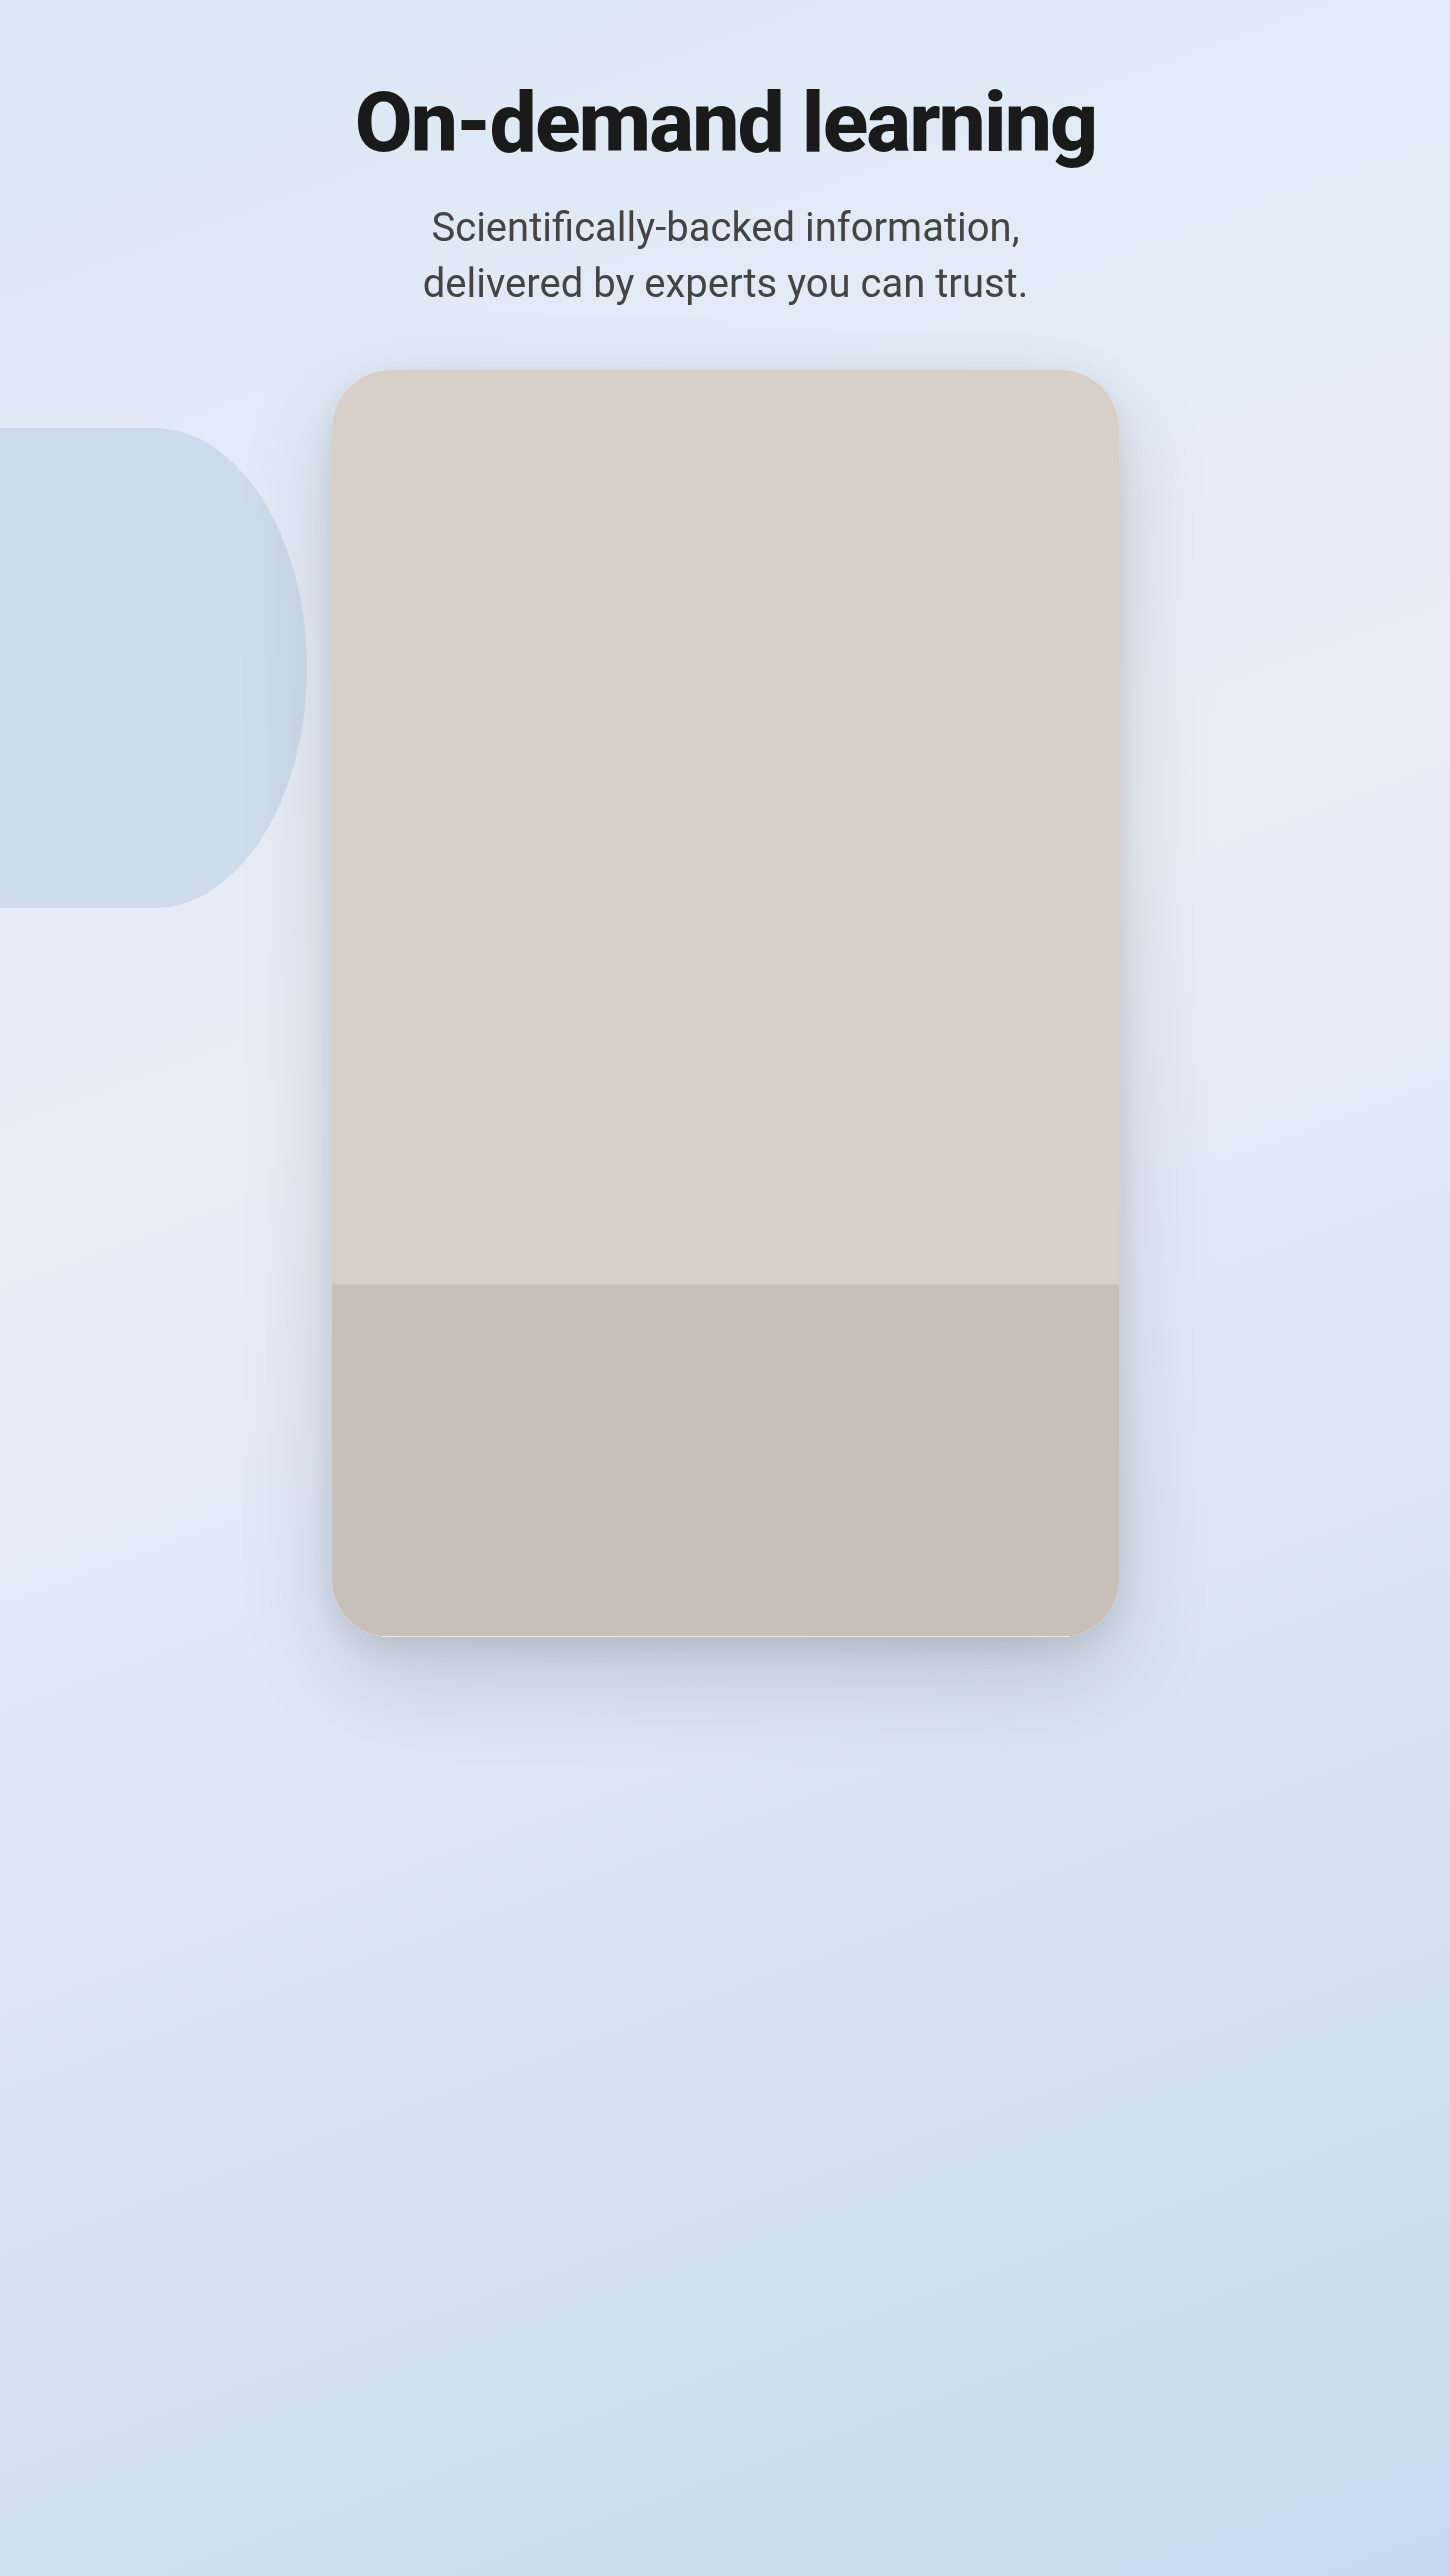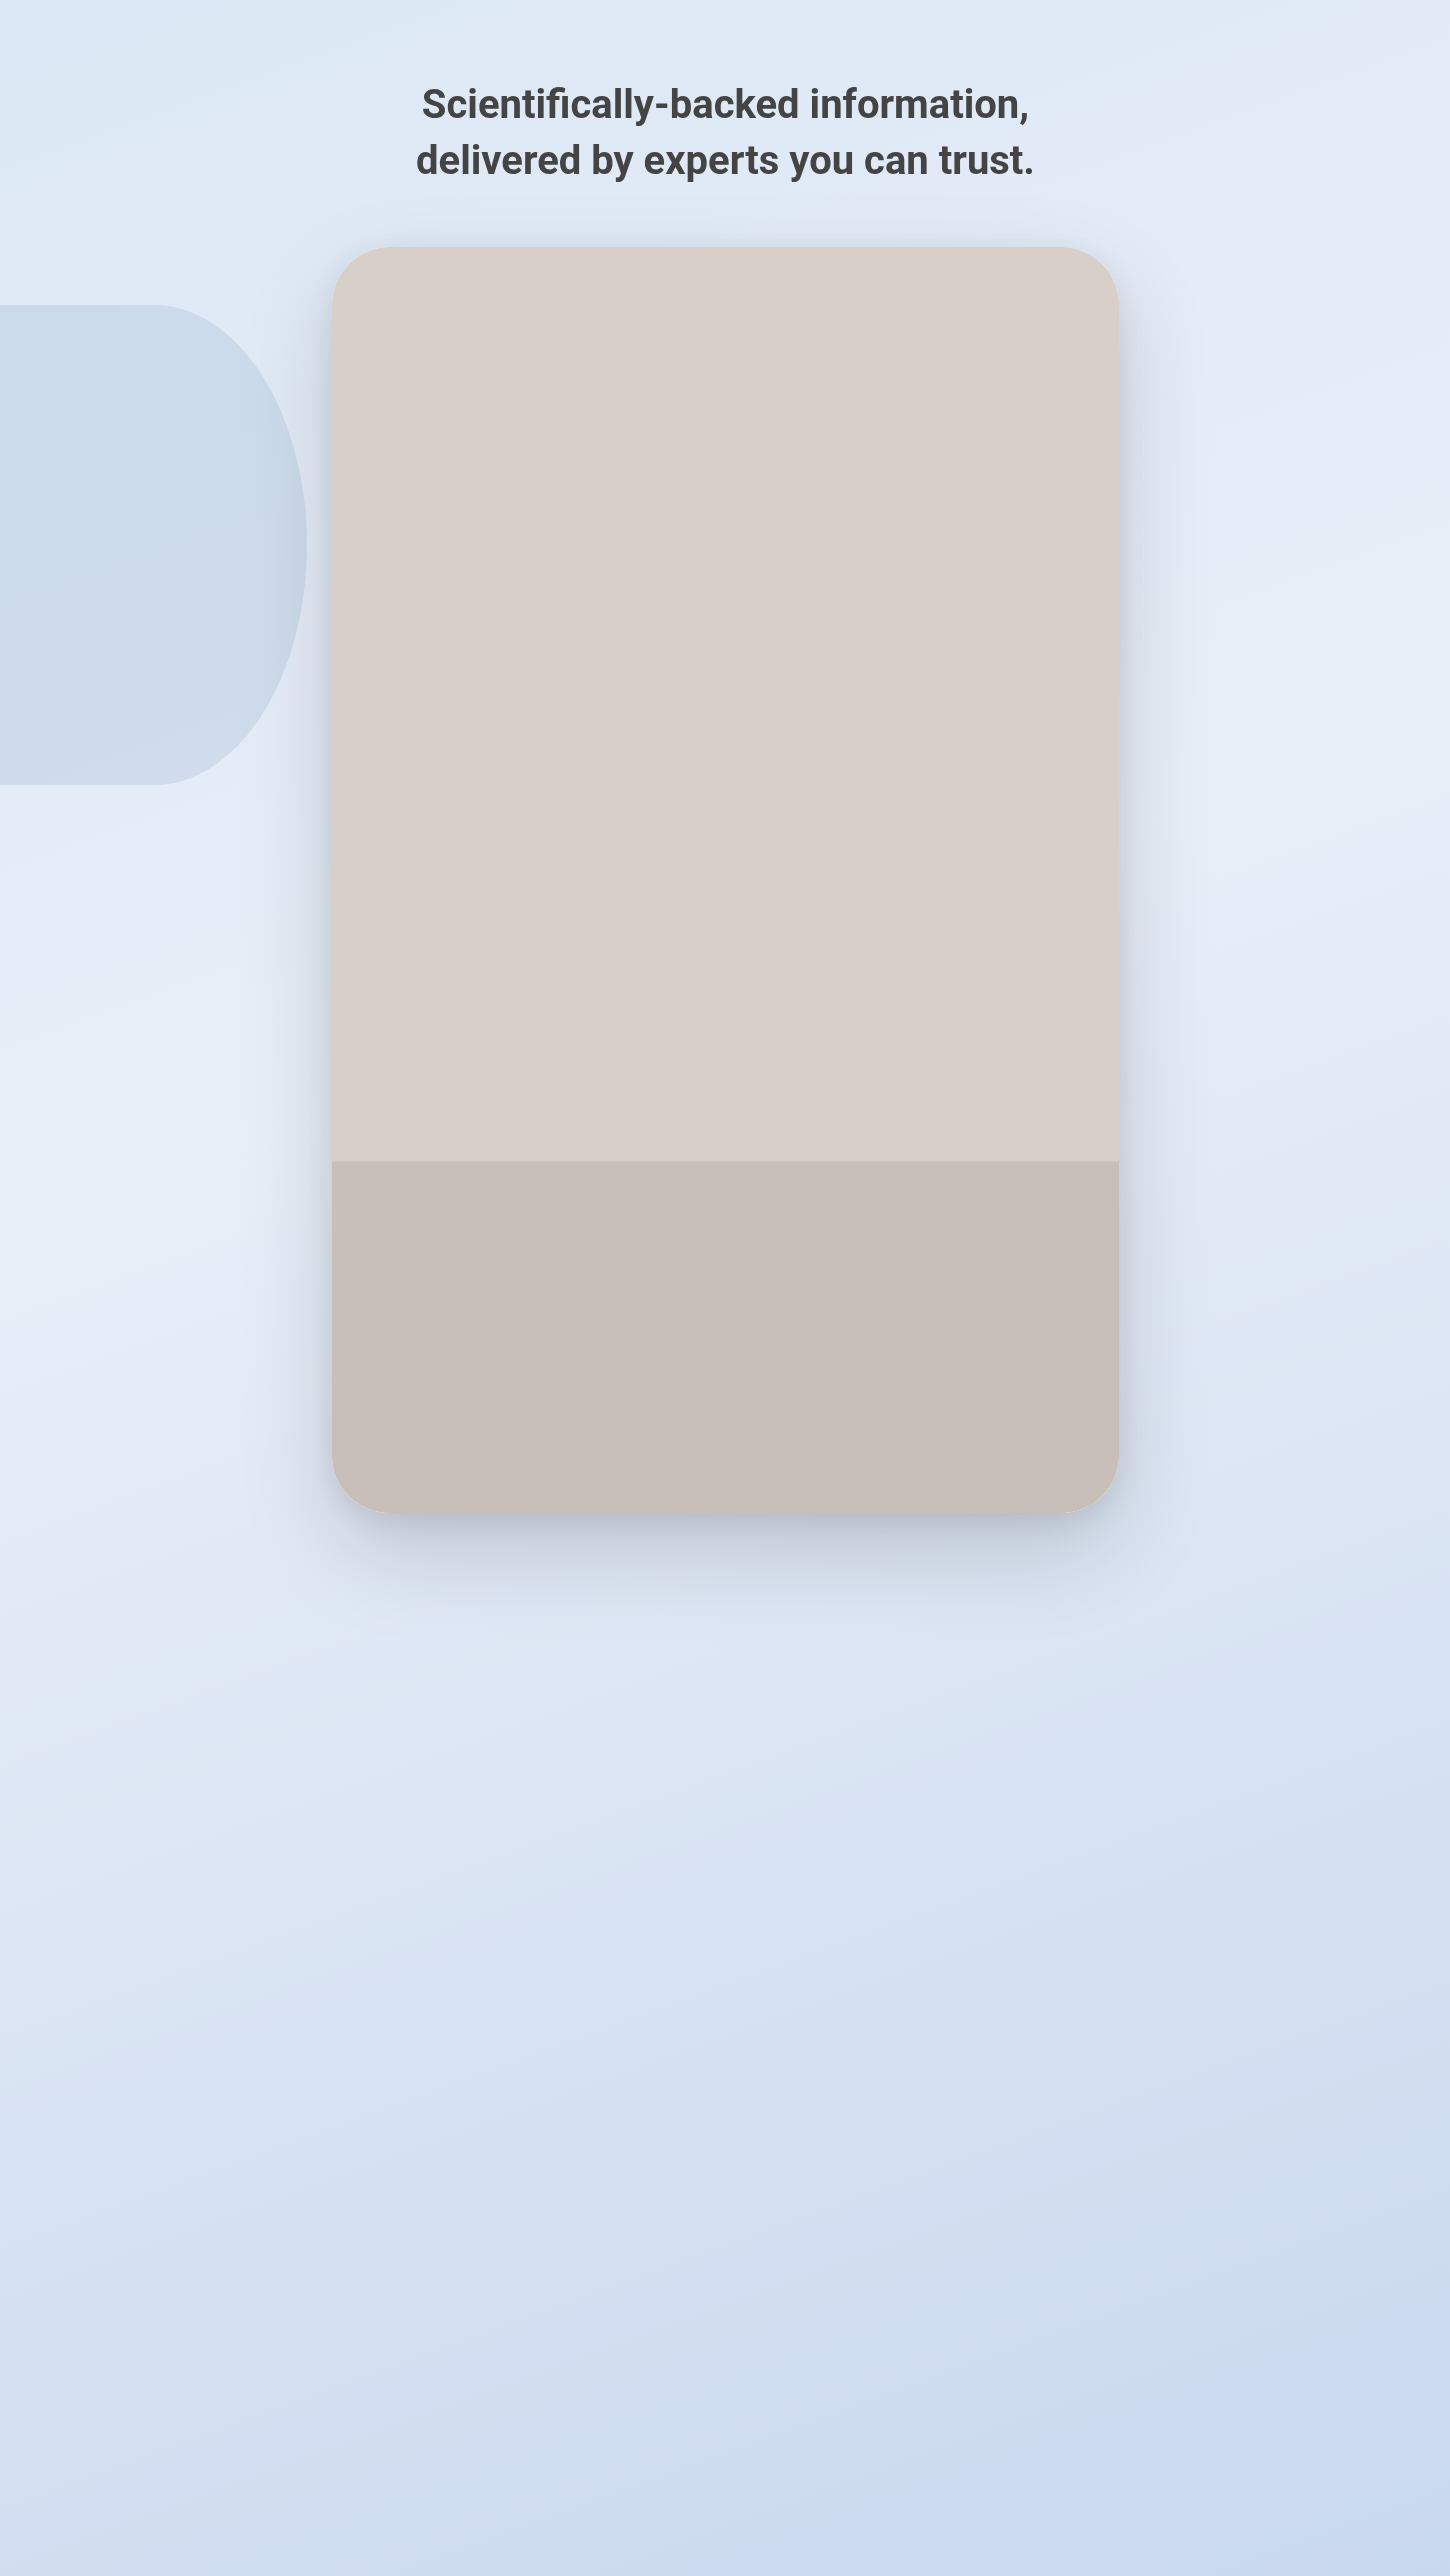--- a/index.html
+++ b/index.html
@@ -26,21 +26,21 @@
       font-size: 84px;
       font-weight: 800;
       color: #1a1a1a;
       letter-spacing: -1.9px;
       line-height: 1.1;
       margin-bottom: 31px;
     }
 
     .hero-subtitle {
       font-size: 40px;
-      font-weight: 700;
+      font-weight: 400;
       color: #444;
       line-height: 1.4;
       max-width: 863px;
       margin: 0 auto;
     }
 
     .phone-container {
       position: relative;
       display: flex;
       justify-content: center;
@@ -327,20 +327,21 @@
     }
 
     .nav-icon.active-nav svg {
       color: white;
     }
   </style>
 </head>
 <body>
 
 <div class="hero-section">
+  <h1 class="hero-title">On-demand learning</h1>
   <p class="hero-subtitle">Scientifically-backed information,<br>delivered by experts you can trust.</p>
 </div>
 
 <div class="phone-container">
   <div class="blob-left"></div>
 
   <div class="phone-mockup">
 
     <div class="app-header">
       <span class="app-title">Academy</span>

